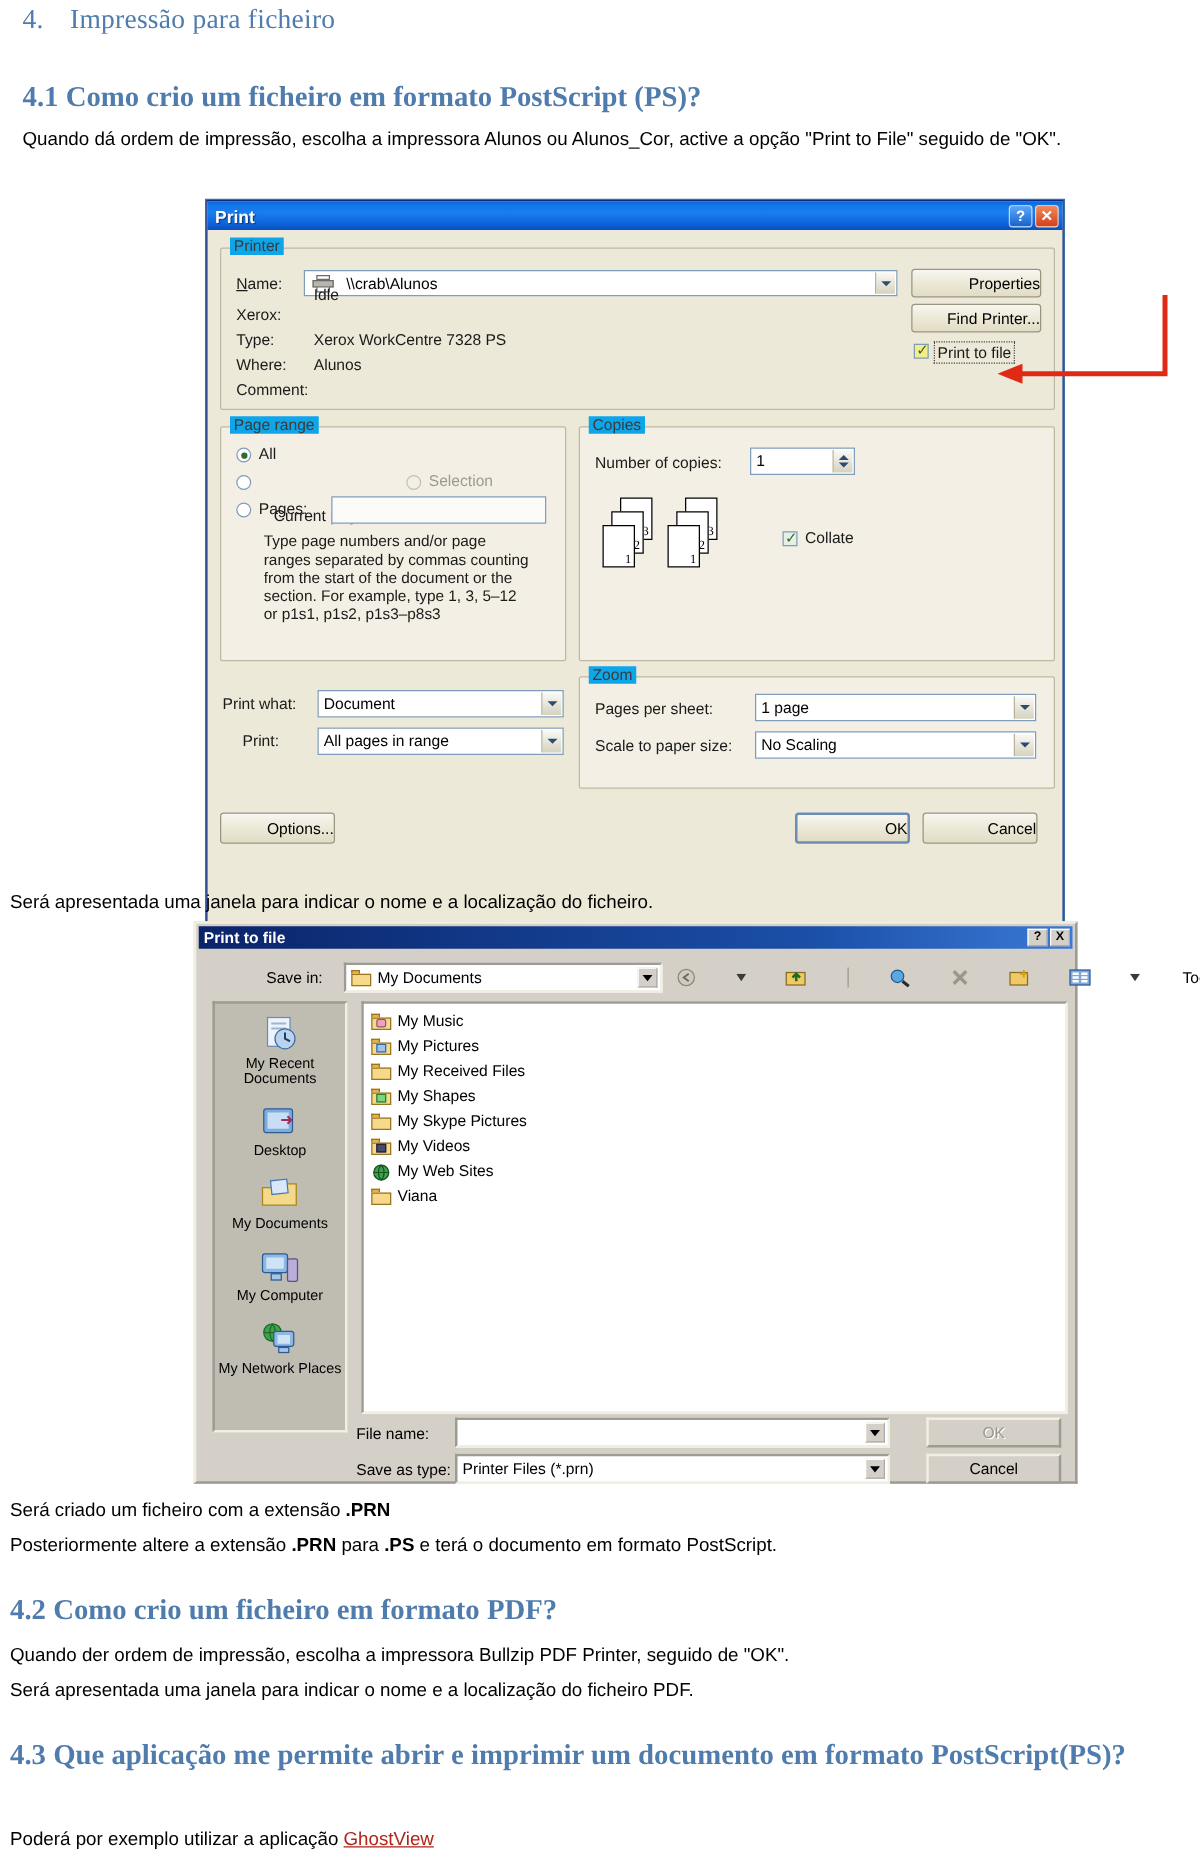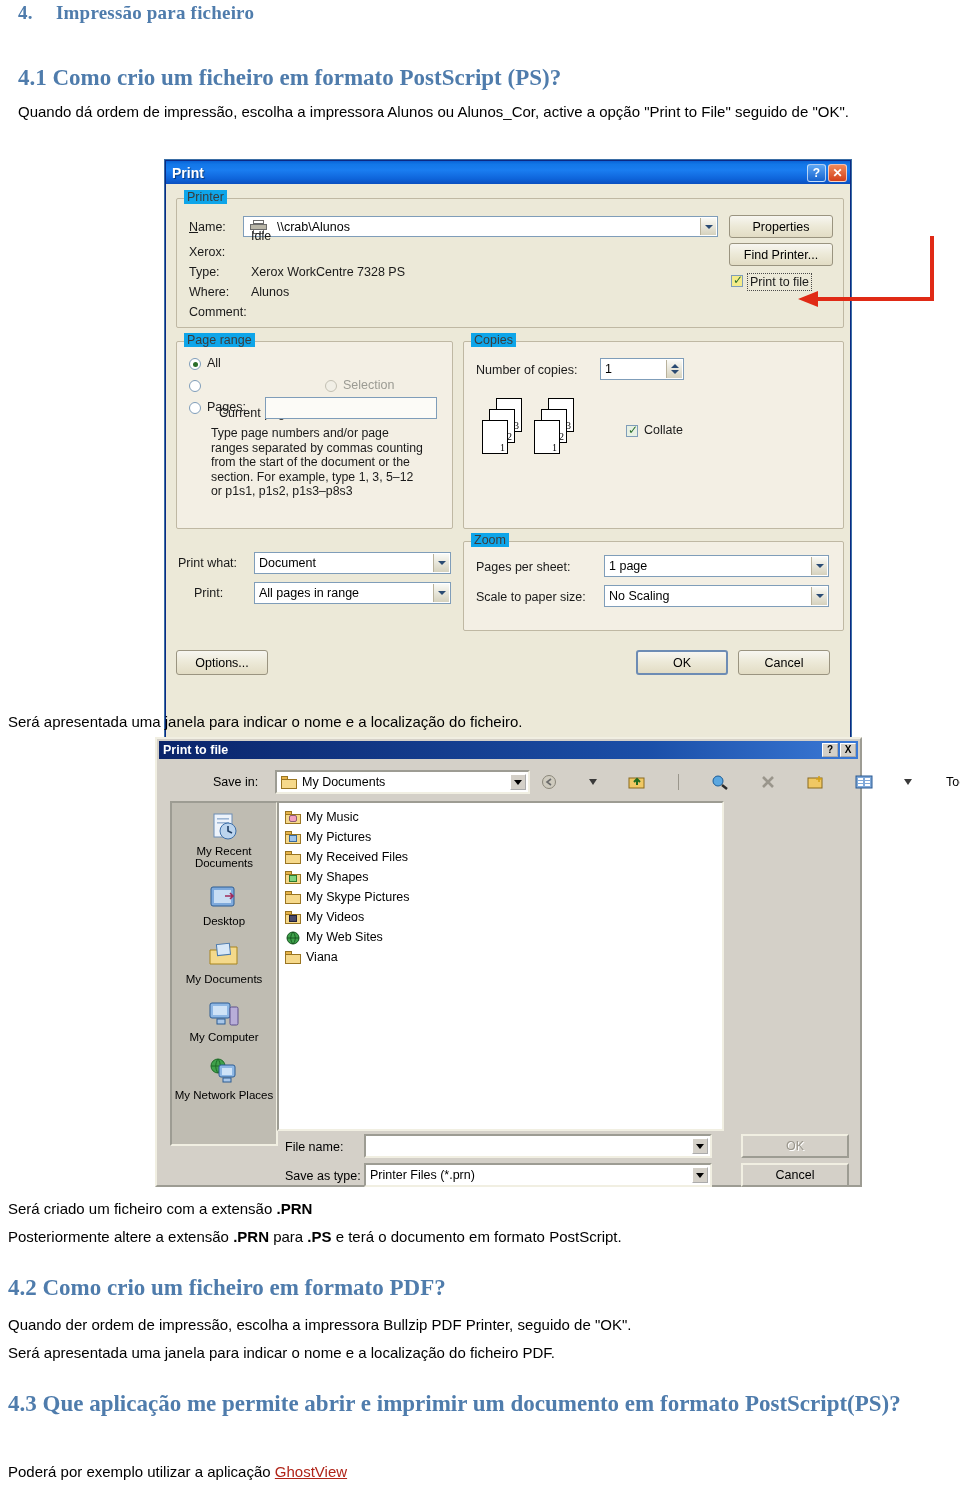--- a/index.html
+++ b/index.html
@@ -9,21 +9,21 @@
     font-family:"Liberation Sans", sans-serif;
     color:#000;
     overflow:hidden;
     position:relative;
   }
   .page{position:relative;width:960px;height:1488px;}
 
   
   .h1{
     font-family:"Liberation Serif", serif;
-    font-weight:bold;font-size:19px;color:#4F7CAC;
+    font-weight:normal;font-size:22px;color:#4F7CAC;
     letter-spacing:.2px;
   }
   .h1 .num{display:inline-block;width:38px;}
   .h2{
     font-family:"Liberation Serif", serif;
     font-weight:bold;font-size:23px;color:#4F7CAC;
     line-height:32px;
   }
   .body-text{
     font-size:15px;line-height:32px;color:#000;
@@ -116,21 +116,21 @@
   .spin i{display:block;width:0;height:0;border-left:4px solid transparent;border-right:4px solid transparent;}
   .spin i.up{border-bottom:4px solid #2A4B73;}
   .spin i.dn{border-top:4px solid #2A4B73;}
 
   .btn{
     position:absolute;
     background:linear-gradient(180deg,#F7F6F1 0%,#EDEAD9 45%,#E2DCC4 100%);
     border:1px solid #9A9480;
     border-radius:3px;
     font-size:12.5px;color:#000;
-    display:flex;align-items:center;justify-content:center;
+    display:flex;align-items:center;justify-content:flex-end;
     box-sizing:border-box;
     font-family:"Liberation Sans",sans-serif;
   }
   .btn.default{border:2px solid #6D8CB4;}
 
   .radio{
     position:absolute;width:12px;height:12px;border-radius:50%;
     background:#fff;border:1px solid #7F9DB9;box-sizing:border-box;
   }
   .radio.on::after{
@@ -547,21 +547,21 @@
               <path d="M4 9 H18 M11 2 C8 6 8 12 11 16 M11 2 C14 6 14 12 11 16" stroke="#1E6B28" fill="none" stroke-width="1"></path>
               <rect x="12" y="8" width="16" height="12" rx="2" fill="#8EB7E4" stroke="#2D5C93"></rect>
               <rect x="15" y="11" width="10" height="7" fill="#CFE3F7"></rect>
               <rect x="16" y="21" width="8" height="4" fill="#A8C6E8" stroke="#2D5C93"></rect>
             </svg>
         </div>
         <div class="ptext">My Network Places</div>
       </div>
     </div>
 
-    <div class="filelist" style="left:120px;top:62px;width:447px;height:330px;">
+    <div class="filelist" style="left:132px;top:62px;width:565px;height:330px;">
       <div class="frow">
         <span class="folder">
             <span class="tab"></span>
             <span class="bodyf"></span>
             <span class="ov" style="background:#F2A0C0;border:1px solid #8A5A72;border-radius:2px;"></span>
           </span>
         <span class="ftext">My Music</span>
       </div>
       <div class="frow">
         <span class="folder">

